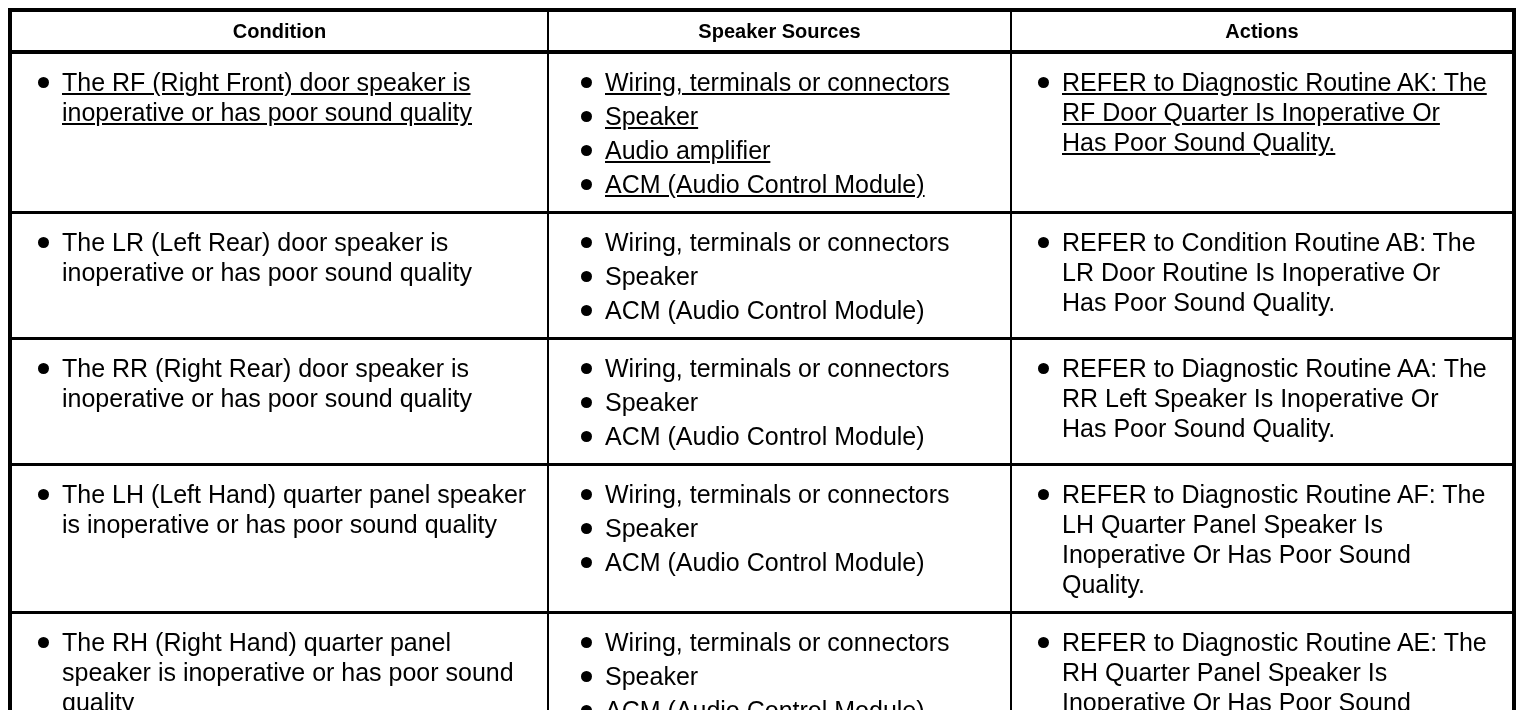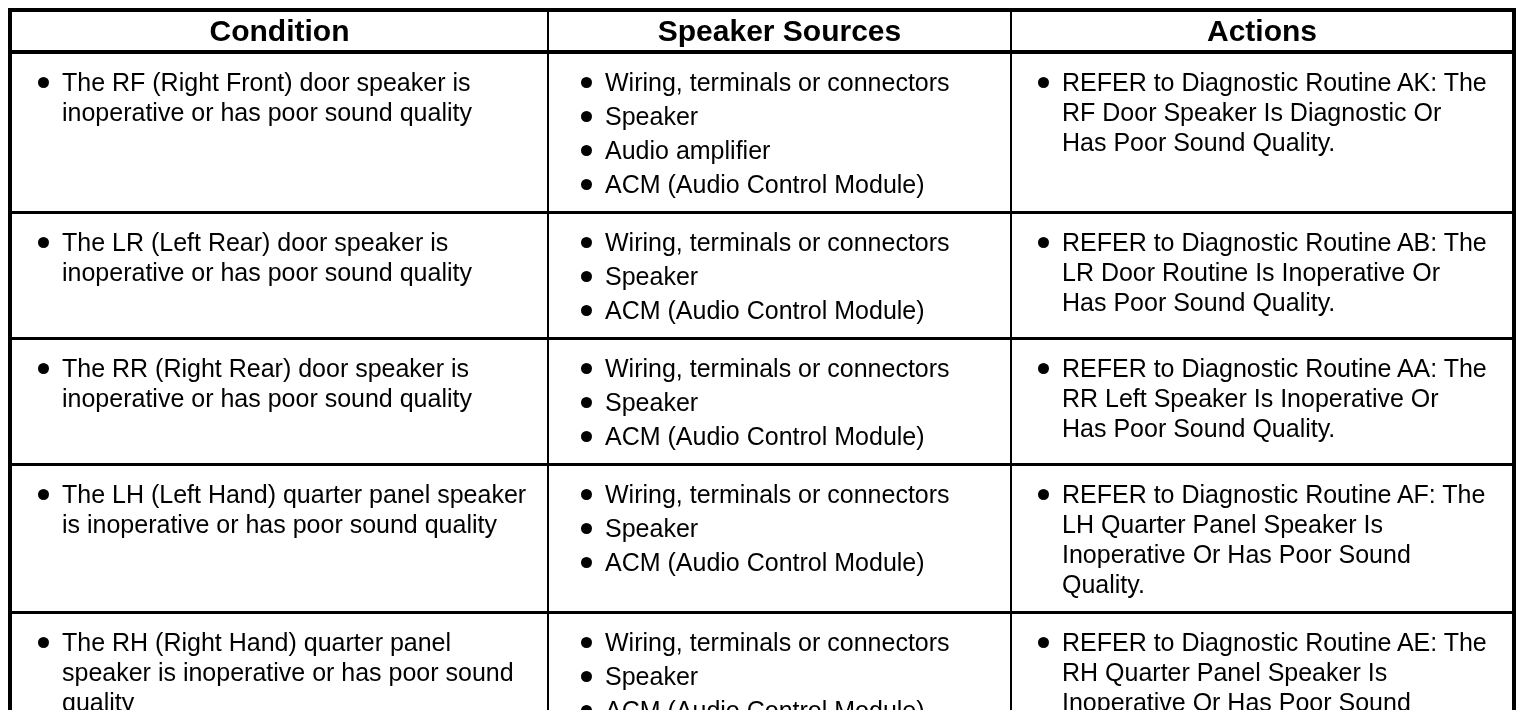--- a/index.html
+++ b/index.html
@@ -20,34 +20,34 @@
     table-layout: fixed;
     width: 1504px;
     border: 4px solid #000000;
     background: #ffffff;
   }
   th.colhead {
     height: 42px;
     padding: 0;
     text-align: center;
     vertical-align: middle;
-    font-size: 30px;
+    font-size: 20px;
     font-weight: bold;
     border-bottom: 4px solid #000000;
   }
   th.colhead + th.colhead { border-left: 2px solid #000000; }
   td.cell {
     vertical-align: top;
     padding: 13px 8px 8px 26px;
     border-top: 3px solid #000000;
   }
   td.cell + td.cell { border-left: 2px solid #000000; }
   td.cell.sources { padding-left: 32px; }
   td.cell.actions { padding-left: 26px; }
-  tr.r0 td { height: 148px; }
+  tr.r0 td { height: 148px; text-decoration: underline; }
   tr.r1 td { height: 113px; }
   tr.r2 td { height: 115px; }
   tr.r3 td { height: 135px; }
   tr.r4 td { height: 137px; }
   .item {
     display: flex;
     align-items: flex-start;
     font-size: 25px;
     line-height: 30px;
     margin-bottom: 4px;
@@ -106,21 +106,21 @@
           <div class="item">
               <span class="dot"></span>
               <span>ACM (Audio Control Module)</span>
             </div>
         </td>
         <td class="cell actions">
           <div class="item">
               <span class="dot"></span>
             <span class="action-lines">
               <span class="line">REFER to Diagnostic Routine AK: The</span><br>
-              <span class="line">RF Door Speaker Is Diagnostic Or</span><br>
+              <span class="line">RF Door Quarter Is Inoperative Or</span><br>
               <span class="line">Has Poor Sound Quality.</span>
             </span>
           </div>
         </td>
       </tr>
 
       <tr class="r1">
         <td class="cell condition">
           <div class="item">
               <span class="dot"></span>
@@ -138,21 +138,21 @@
             </div>
           <div class="item">
               <span class="dot"></span>
               <span>ACM (Audio Control Module)</span>
             </div>
         </td>
         <td class="cell actions">
           <div class="item">
               <span class="dot"></span>
             <span class="action-lines">
-              <span class="line">REFER to Diagnostic Routine AB: The</span><br>
+              <span class="line">REFER to Condition Routine AB: The</span><br>
               <span class="line">LR Door Routine Is Inoperative Or</span><br>
               <span class="line">Has Poor Sound Quality.</span>
             </span>
           </div>
         </td>
       </tr>
 
       <tr class="r2">
         <td class="cell condition">
           <div class="item">

